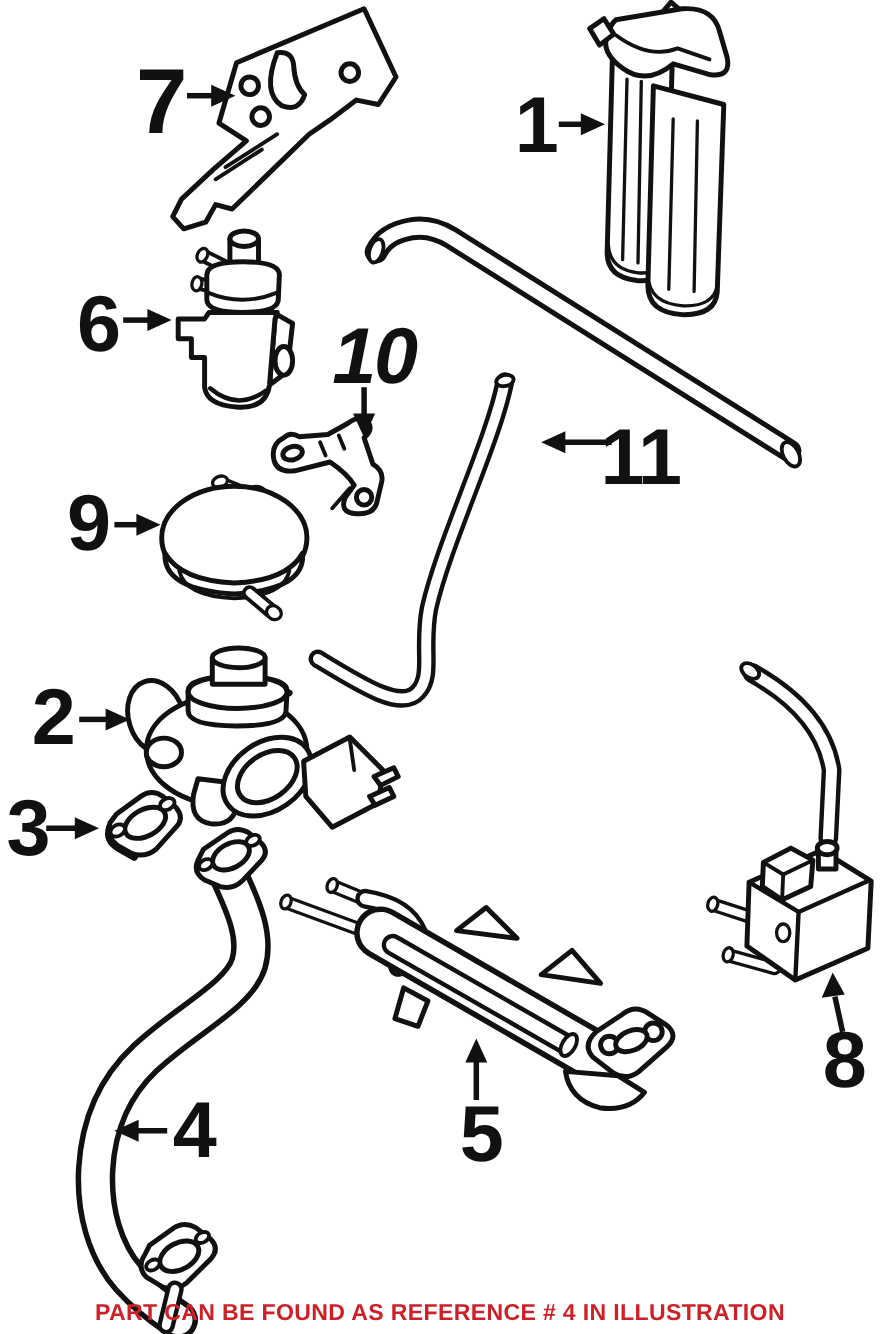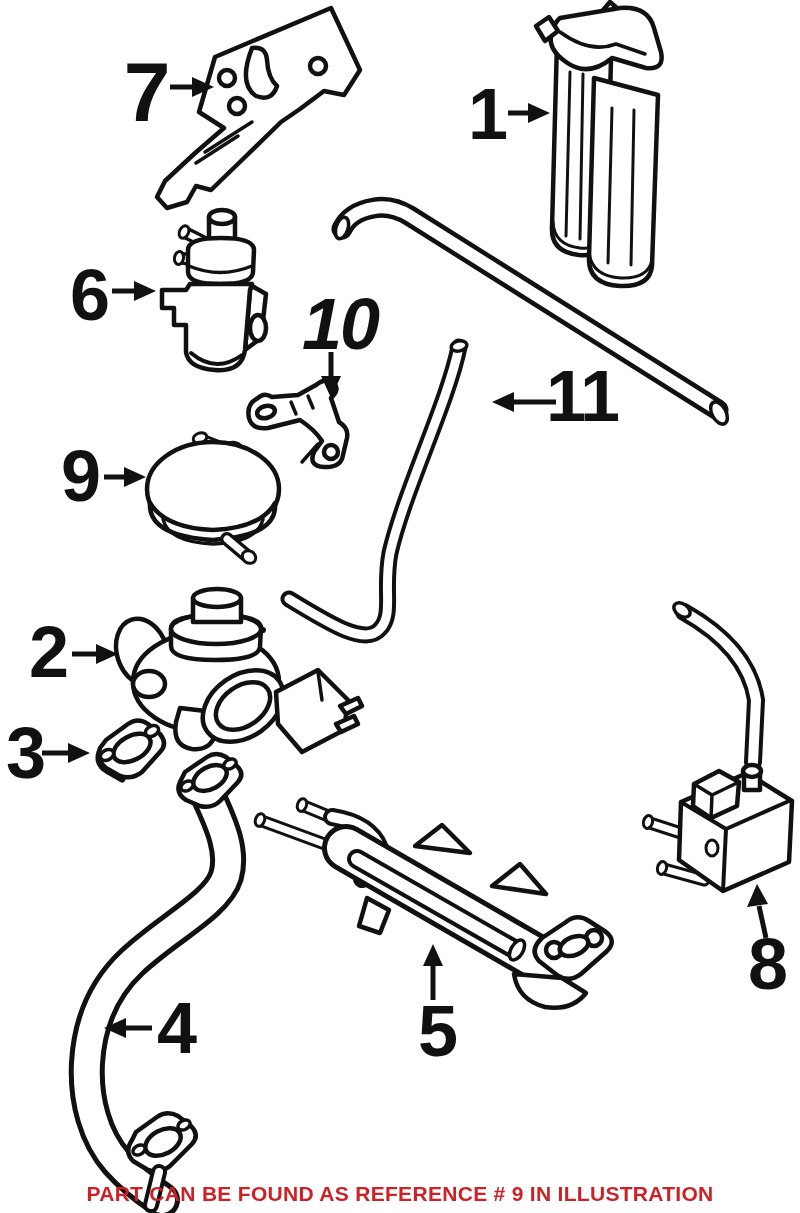--- a/index.html
+++ b/index.html
@@ -242,21 +242,21 @@
           <polygon class="arrow-head" points="757,884 747,907 768,904"></polygon>
         </g>
     </g>
   </svg>
 
   <div class="num big" style="left:146px; top:92px;">7</div>
   <div class="num" style="left:487px; top:114px;">1</div>
   <div class="num" style="left:89px;  top:295px;">6</div>
   <div class="num" style="left:340px; top:324px;font-style:italic;">10</div>
   <div class="num" style="left:80px;  top:476px;">9</div>
-  <div class="num" style="left:582px; top:396px;">11</div>
+  <div class="num" style="left:582px; top:416px;">11</div>
   <div class="num" style="left:48px;  top:652px;">2</div>
   <div class="num" style="left:25px;  top:753px;">3</div>
   <div class="num" style="left:176px; top:1028px;">4</div>
   <div class="num" style="left:437px; top:1031px;">5</div>
   <div class="num" style="left:767px; top:964px;">8</div>
 
-  <div id="caption">PART CAN BE FOUND AS REFERENCE # 9 IN ILLUSTRATION</div>
+  <div id="caption">PART CAN BE FOUND AS REFERENCE # 4 IN ILLUSTRATION</div>
 </div>
 
 </body></html>

